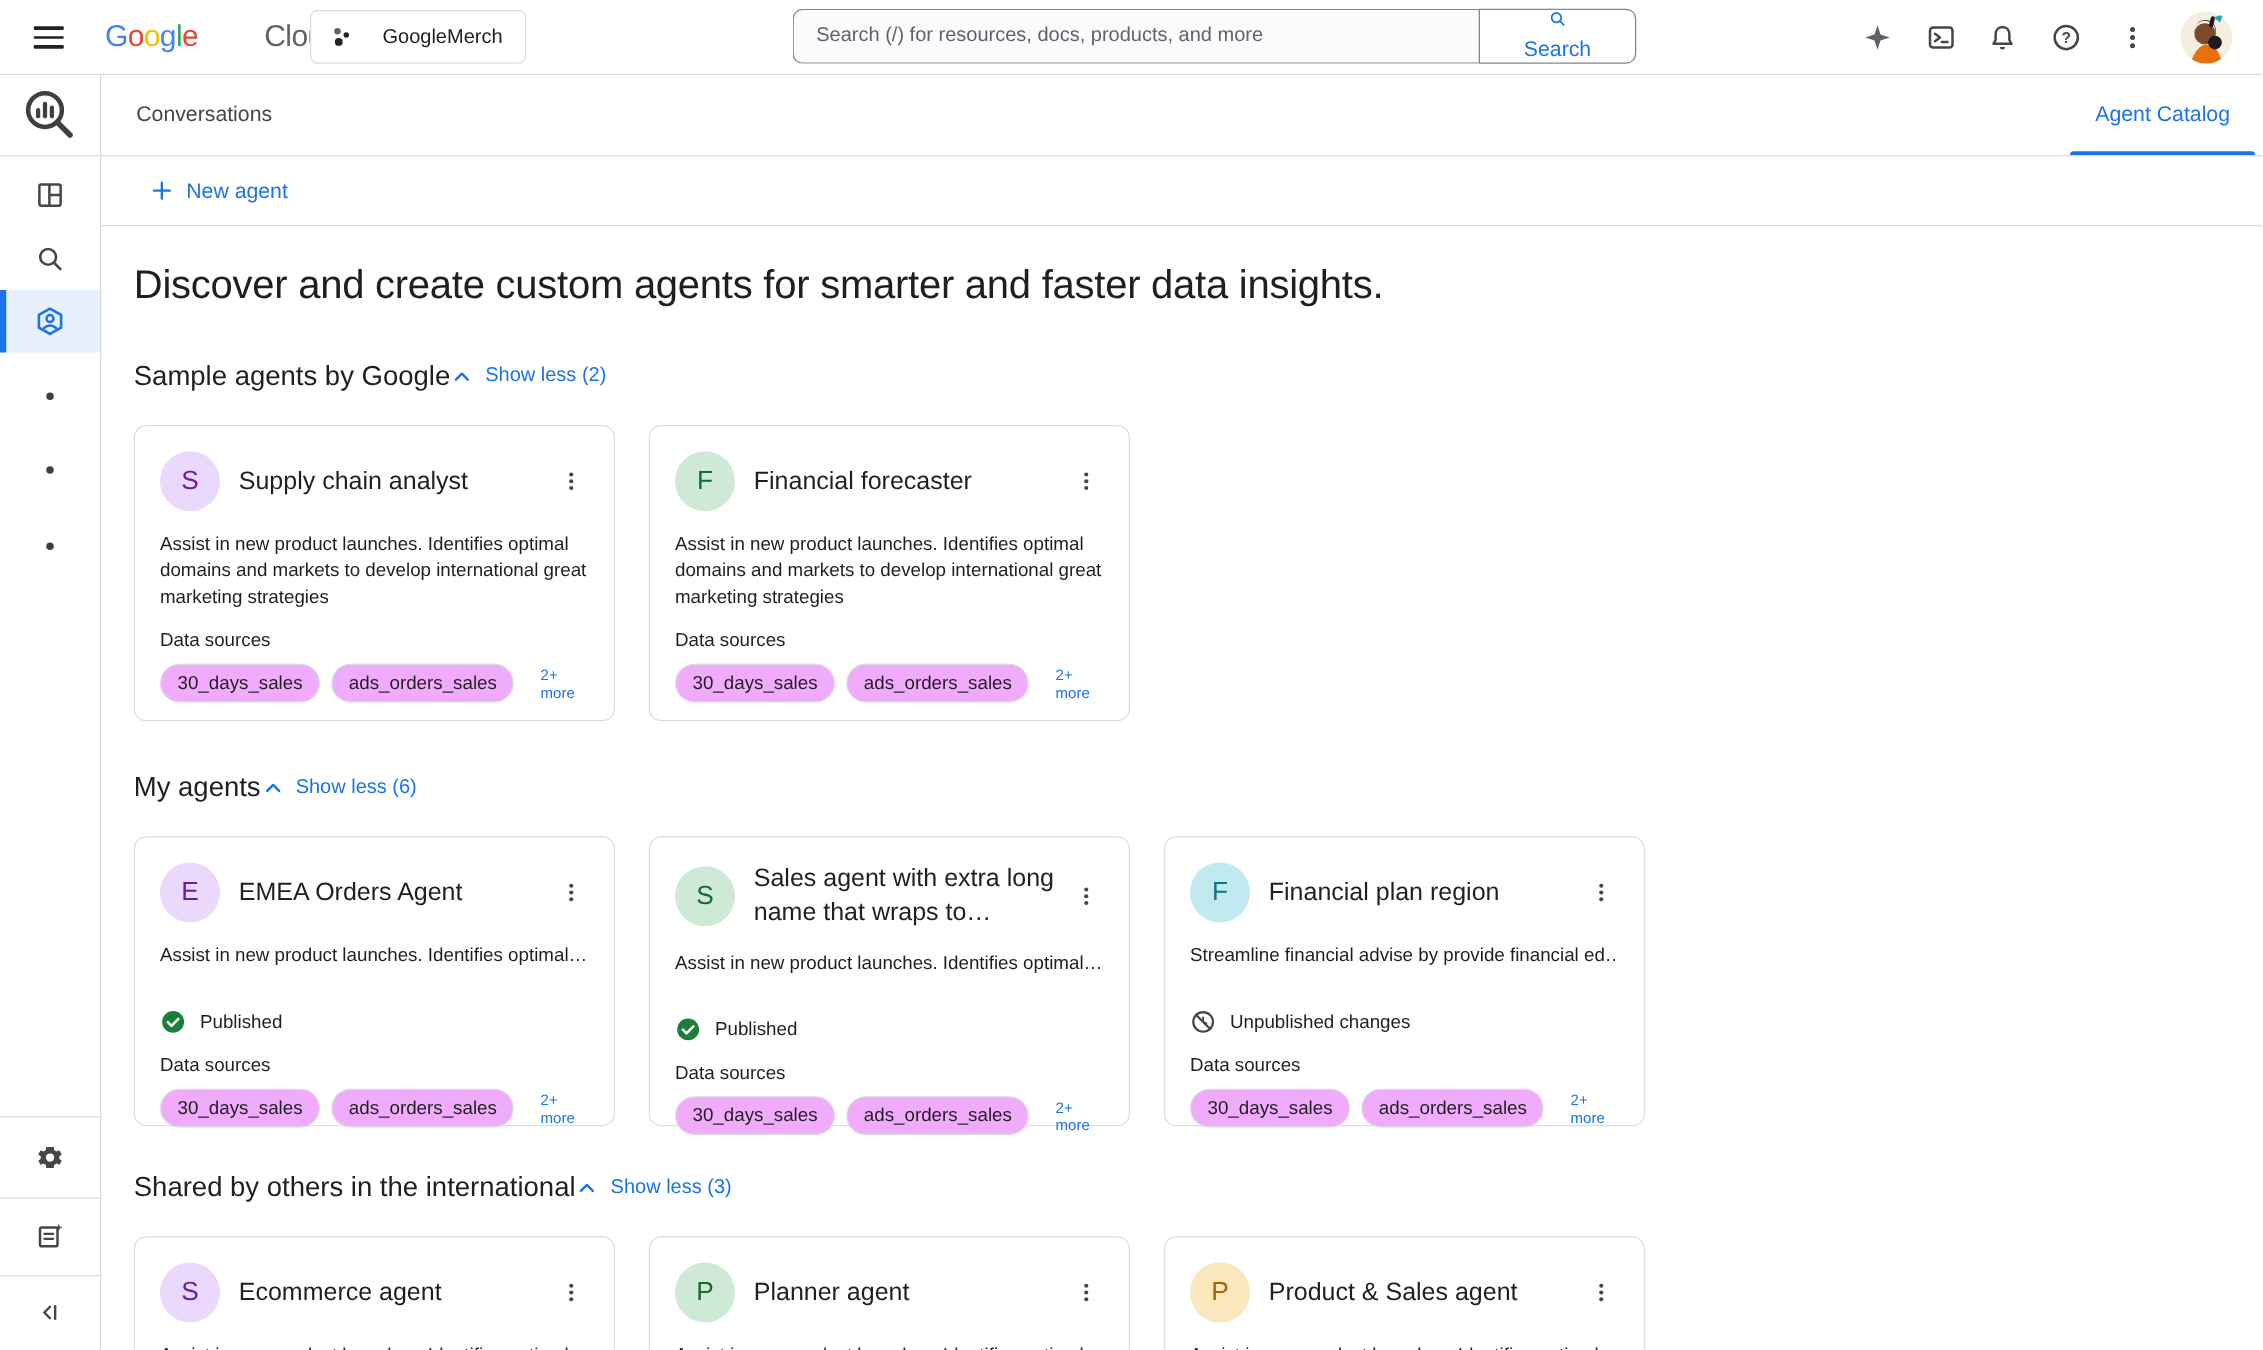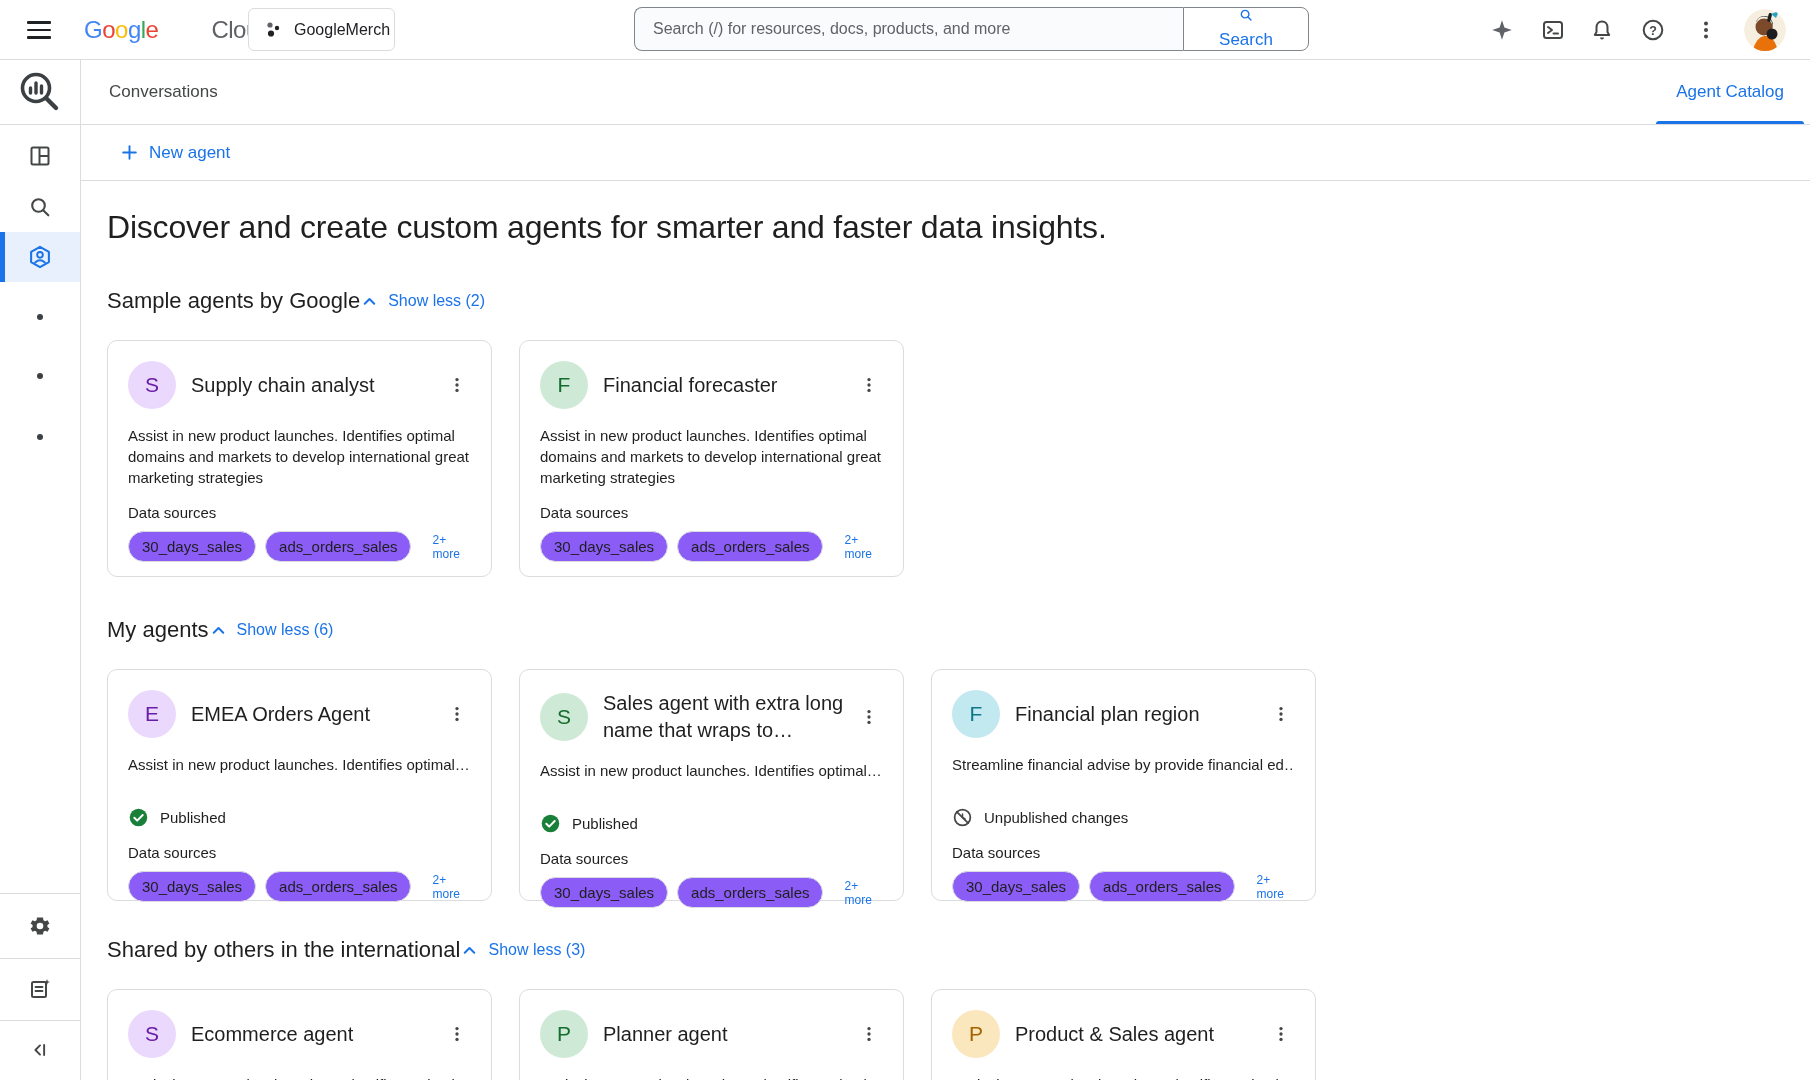--- a/index.html
+++ b/index.html
@@ -9,21 +9,21 @@
   
   .topbar { position:relative; height:60px; background:#fff; border-bottom:1px solid #dadce0; z-index:5; }
   .hamburger { position:absolute; left:22px; top:14px; width:34px; height:32px; display:flex;
     flex-direction:column; justify-content:center; gap:5px; cursor:pointer; }
   .hamburger span { display:block; width:24px; height:2.5px; background:#202124; margin-left:5px; border-radius:1px; }
   .gc-logo { position:absolute; left:84px; top:0; height:60px; display:flex; align-items:center;
     font-size:24px; letter-spacing:-0.5px;gap:46px; }
   .gc-logo .gword { font-weight:500; }
   .gc-logo .cloud { color:#5f6368; margin-left:7px; font-weight:400; }
   .project-btn { position:absolute; left:248px; top:8px; height:43px; border:1px solid #dadce0;
-    border-radius:6px; display:flex; align-items:center; padding:0 4px 0 14px; gap:11px;
+    border-radius:6px; display:flex; align-items:center; padding:0 18px 0 14px; gap:23px;
     font-size:16px; color:#202124; background:#fff; cursor:pointer; }
   .search-wrap { position:absolute; left:634px; top:7px; height:44px; display:flex; }
   .search-input { width:549px; height:44px; border:1px solid #80868b; border-right:none;
     border-radius:8px 0 0 8px; background:#fafbfc; padding:0 18px; font-size:16px; color:#202124;
     font-family:"Liberation Sans", sans-serif; outline:none; }
   .search-input::placeholder { color:#5f6368; }
   .search-btn { width:126px; height:44px; border:1px solid #80868b; border-radius:0 8px 8px 0;
     background:#fff; display:flex; align-items:center; justify-content:center; gap:8px;
     color:#1a73e8; font-size:17px; font-weight:500; cursor:pointer; font-family:"Liberation Sans", sans-serif;flex-direction:column; }
   .tb-icon { position:absolute; top:18px; width:24px; height:24px; cursor:pointer; }
@@ -75,21 +75,21 @@
     align-items:center; justify-content:center; font-size:21px; }
   .agent-title { flex:1; margin-left:15px; font-size:20px; line-height:27px; color:#1f1f1f; cursor:pointer; }
   .kebab { width:28px; height:28px; display:flex; align-items:center; justify-content:center;
     cursor:pointer; flex:none; align-self:center; }
   .agent-desc { margin-top:16px; font-size:15px; line-height:21px; color:#1f1f1f; }
   .agent-desc.clip { white-space:nowrap; overflow:hidden; }
   .status-row { margin-top:32px; display:flex; align-items:center; gap:11px; font-size:15px; color:#1f1f1f; }
   .ds-label { margin-top:16px; font-size:15px; font-weight:500; color:#1f1f1f; }
   .chip-row { margin-top:10px; display:flex; align-items:center; }
   .chip { height:31px; border:1px solid #dadce0; border-radius:16px; display:flex; align-items:center;
-    padding:0 13px; font-size:15px; color:#1f1f1f; margin-right:9px; cursor:pointer; background:#8b5cf6; }
+    padding:0 13px; font-size:15px; color:#1f1f1f; margin-right:9px; cursor:pointer; background:#f0abfc; }
   .more-link { color:#1a73e8; font-size:12px; font-weight:500; margin-left:12px; cursor:pointer; }
 </style>
 </head>
 <body>
 
 <header class="topbar">
   <div class="hamburger">
       <span></span>
       <span></span>
       <span></span>

